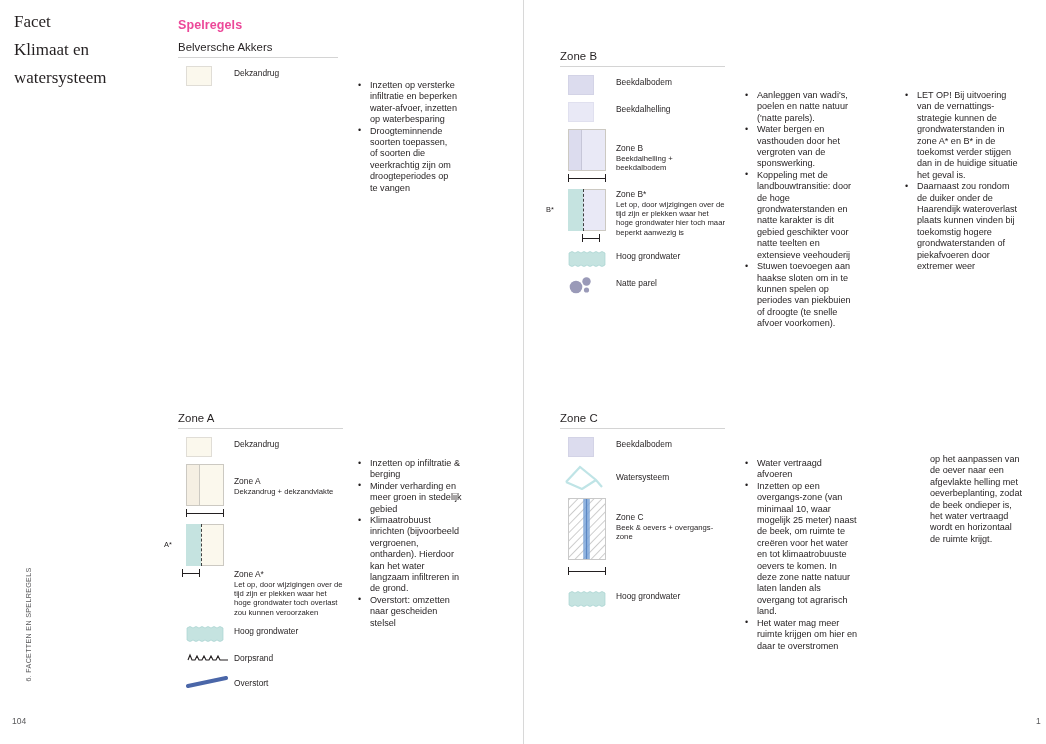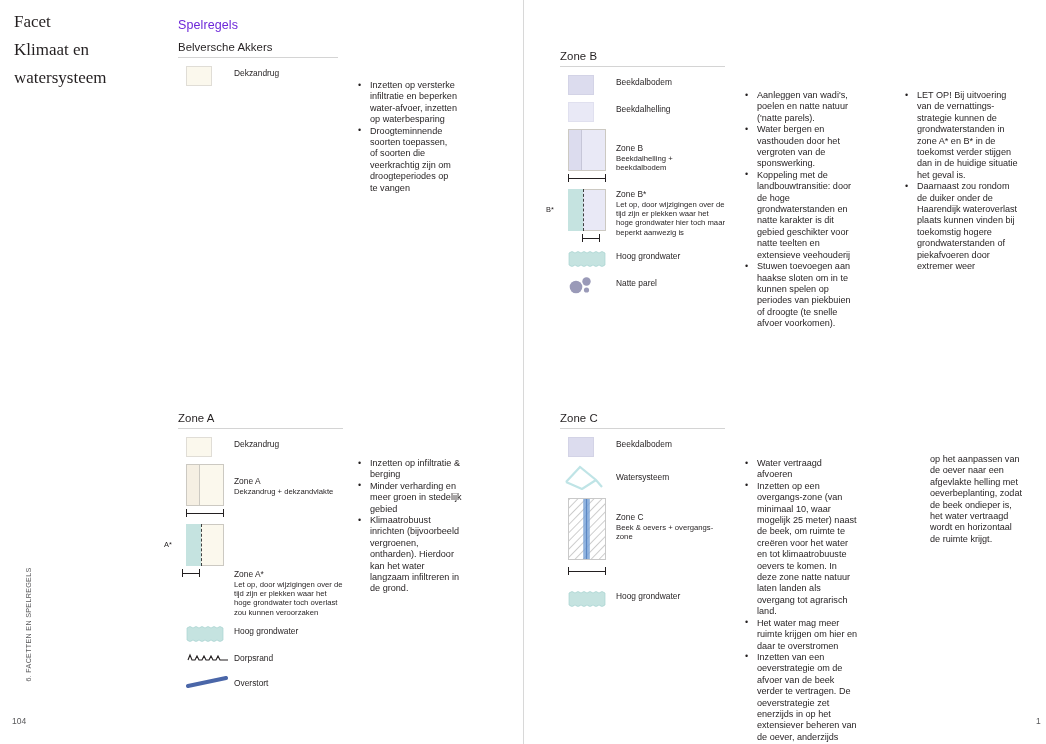--- a/index.html
+++ b/index.html
@@ -36,21 +36,21 @@
   }
   .folio{
     position:absolute;font-size:8.5px;color:#58585a;
   }
   .folio.left{left:12px;top:716px;}
   .folio.right{left:1036px;top:716px;}
 
   
   .section{position:absolute;}
   .sec-title{
-    font-size:12.5px;font-weight:normal;color:#6d28d9;
+    font-size:12.5px;font-weight:bold;color:#ec4899;
     margin:0 0 9px 0;letter-spacing:0.1px;
   }
   .sub-title{
     font-size:11.4px;color:#231f20;margin:0;padding-bottom:4px;
     letter-spacing:0.05px;
   }
   .rule{height:1px;background:#d4d4d4;margin:0 0 8px 0;}
 
   
   .legend{position:relative;}
@@ -359,20 +359,21 @@
       </div>
 
     </div>
   </div>
 
   <div class="coltext" style="left:341px;top:442px;width:140px;">
     <ul>
       <li>Inzetten op infiltratie &amp; berging</li>
       <li>Minder verharding en meer groen in stedelijk gebied</li>
       <li>Klimaatrobuust inrichten (bijvoorbeeld vergroenen, ontharden). Hierdoor kan het water langzaam infiltreren in de grond.</li>
+      <li>Overstort: omzetten naar gescheiden stelsel</li>
     </ul>
   </div>
 
   <div class="section" style="left:560px;top:412px;width:165px;">
     <div class="sub-title">Zone C</div>
     <div class="rule"></div>
     <div class="legend">
 
       <div class="leg-row">
         <div class="leg-sym">
@@ -425,21 +426,20 @@
       </div>
 
     </div>
   </div>
 
   <div class="coltext" style="left:728px;top:442px;width:146px;">
     <ul>
       <li>Water vertraagd afvoeren</li>
       <li>Inzetten op een overgangs-zone (van minimaal 10,  waar mogelijk 25 meter) naast de beek, om ruimte te creëren voor het water en tot klimaatrobuuste oevers te  komen. In deze zone natte natuur laten landen als overgang tot agrarisch land.</li>
       <li>Het water mag meer ruimte krijgen om hier en daar te overstromen</li>
-      <li>Inzetten van een oeverstrategie om de afvoer van de beek verder te vertragen. De oeverstrategie zet enerzijds in op het extensiever beheren van de oever, anderzijds</li>
     </ul>
   </div>
 
   <div class="coltext" style="left:905px;top:442px;width:130px;">
     <p>op het aanpassen van de oever naar een afgevlakte helling met oeverbeplanting, zodat de beek ondieper is, het water vertraagd wordt en horizontaal de ruimte krijgt.</p>
   </div>
 
 </div>
 
 </body></html>

